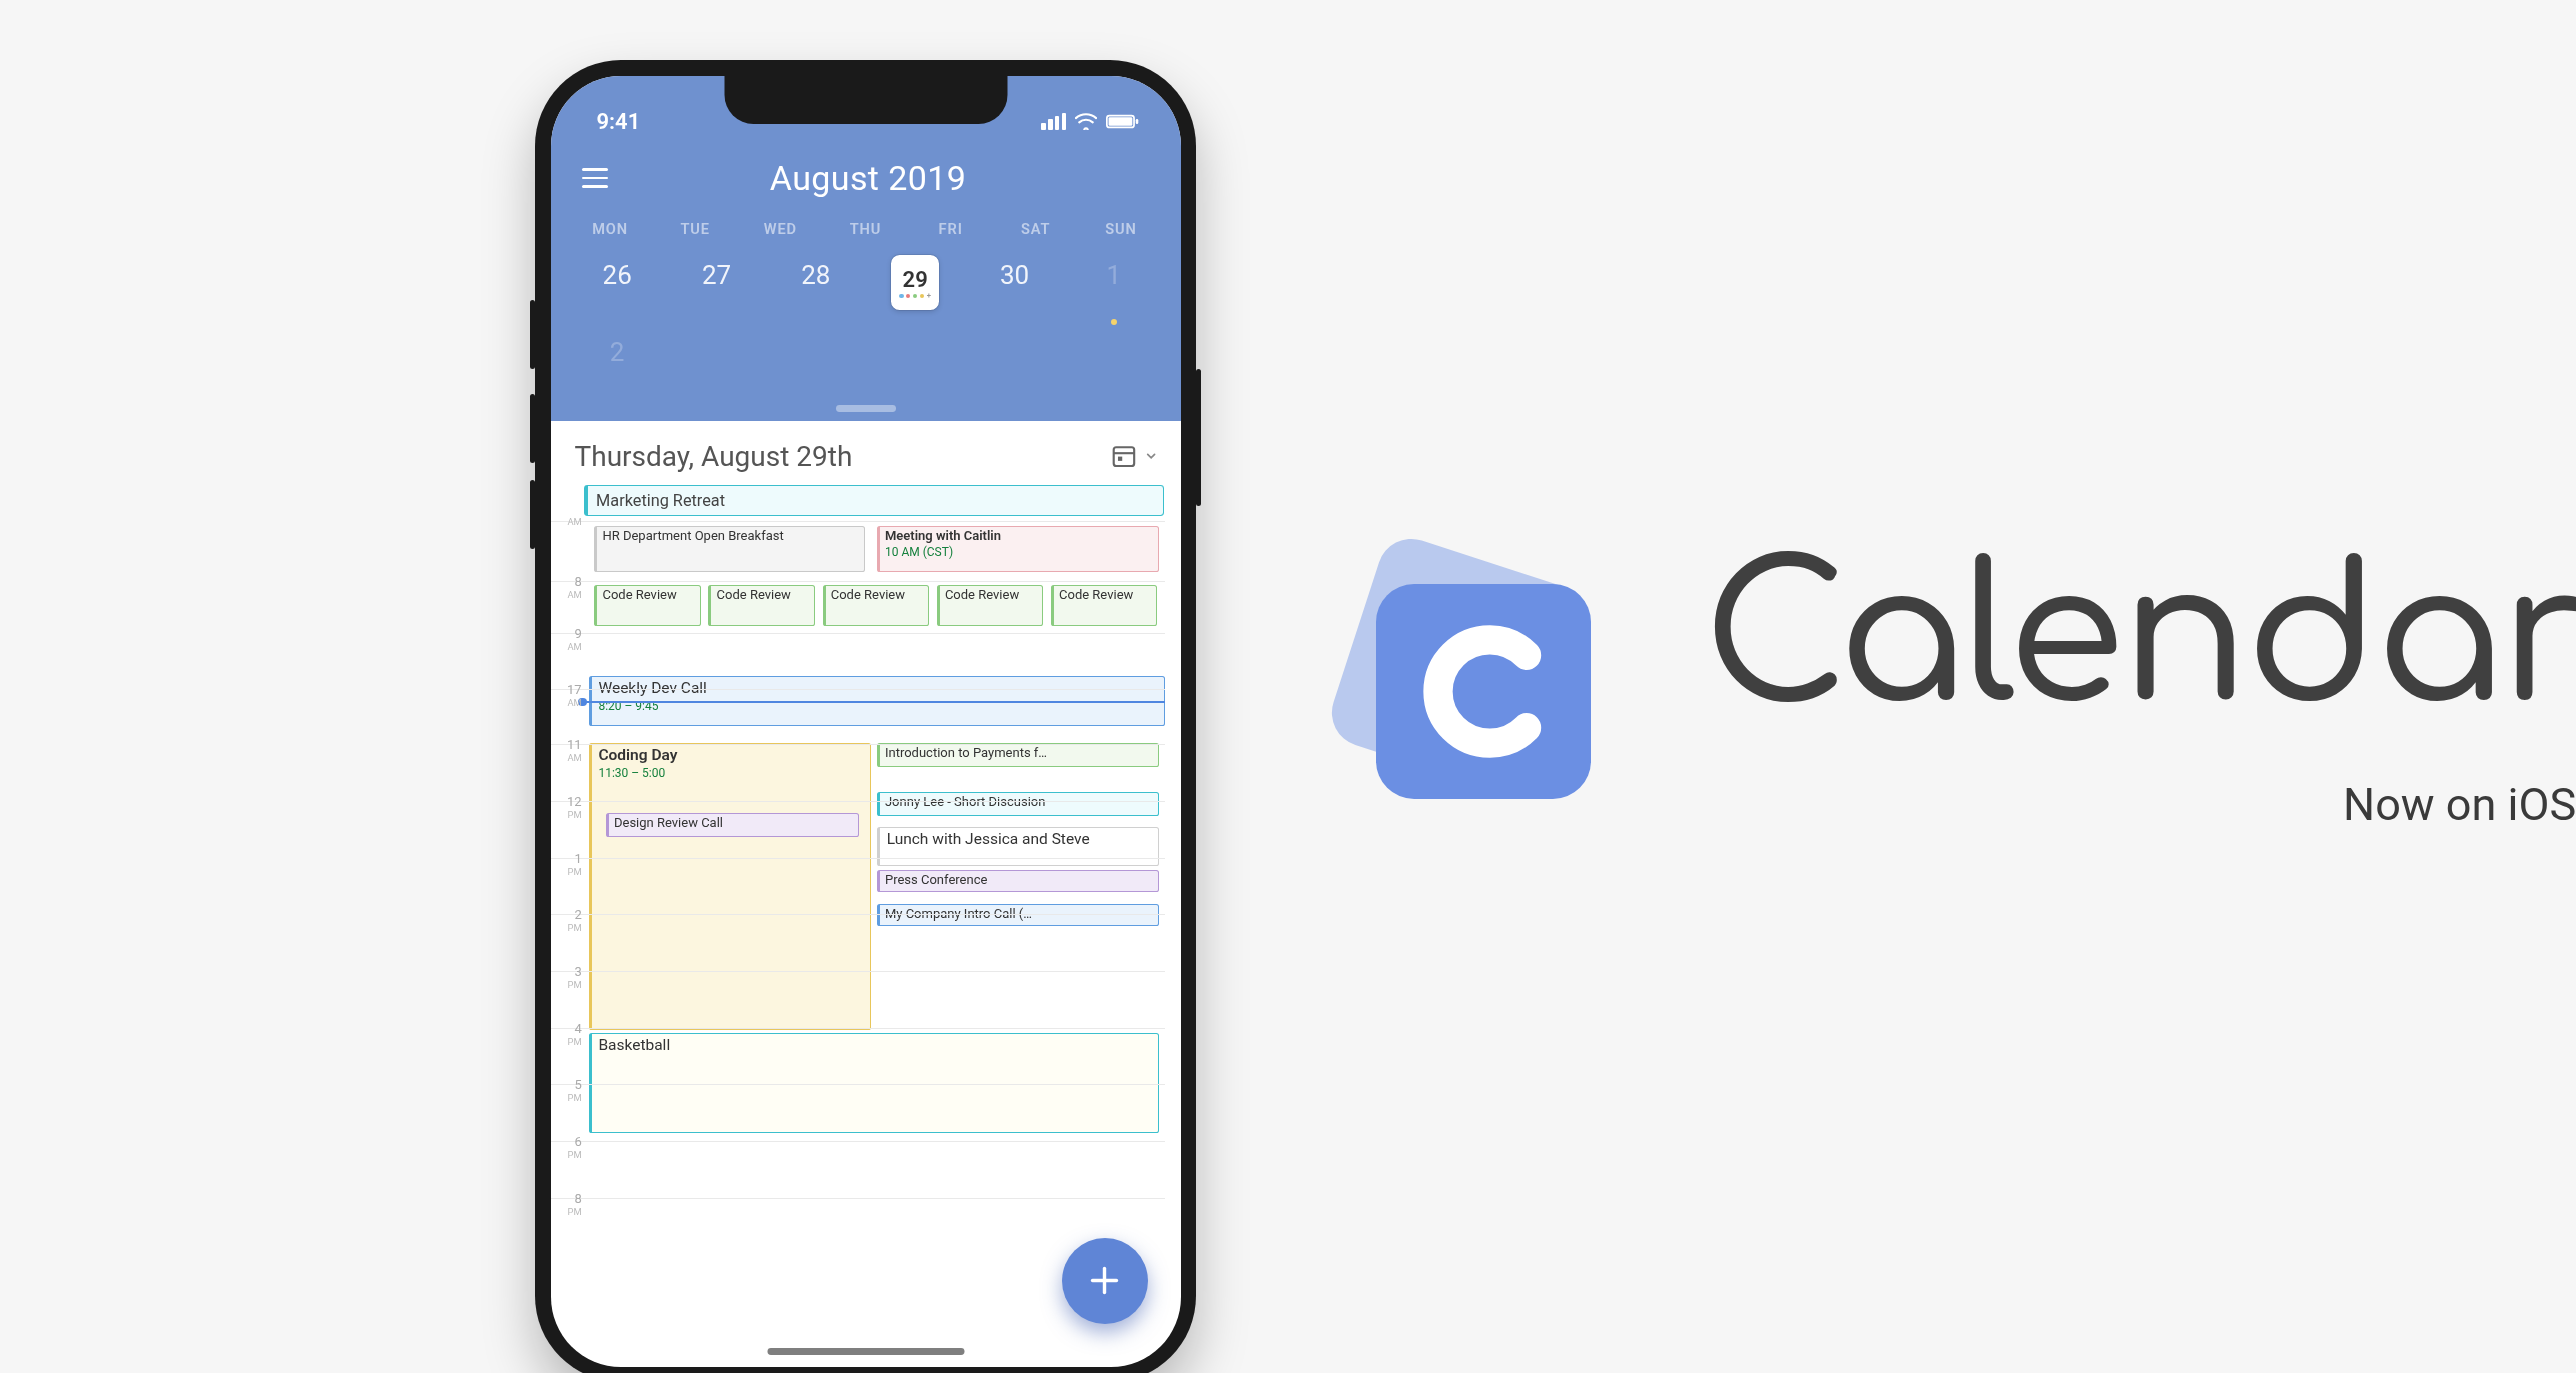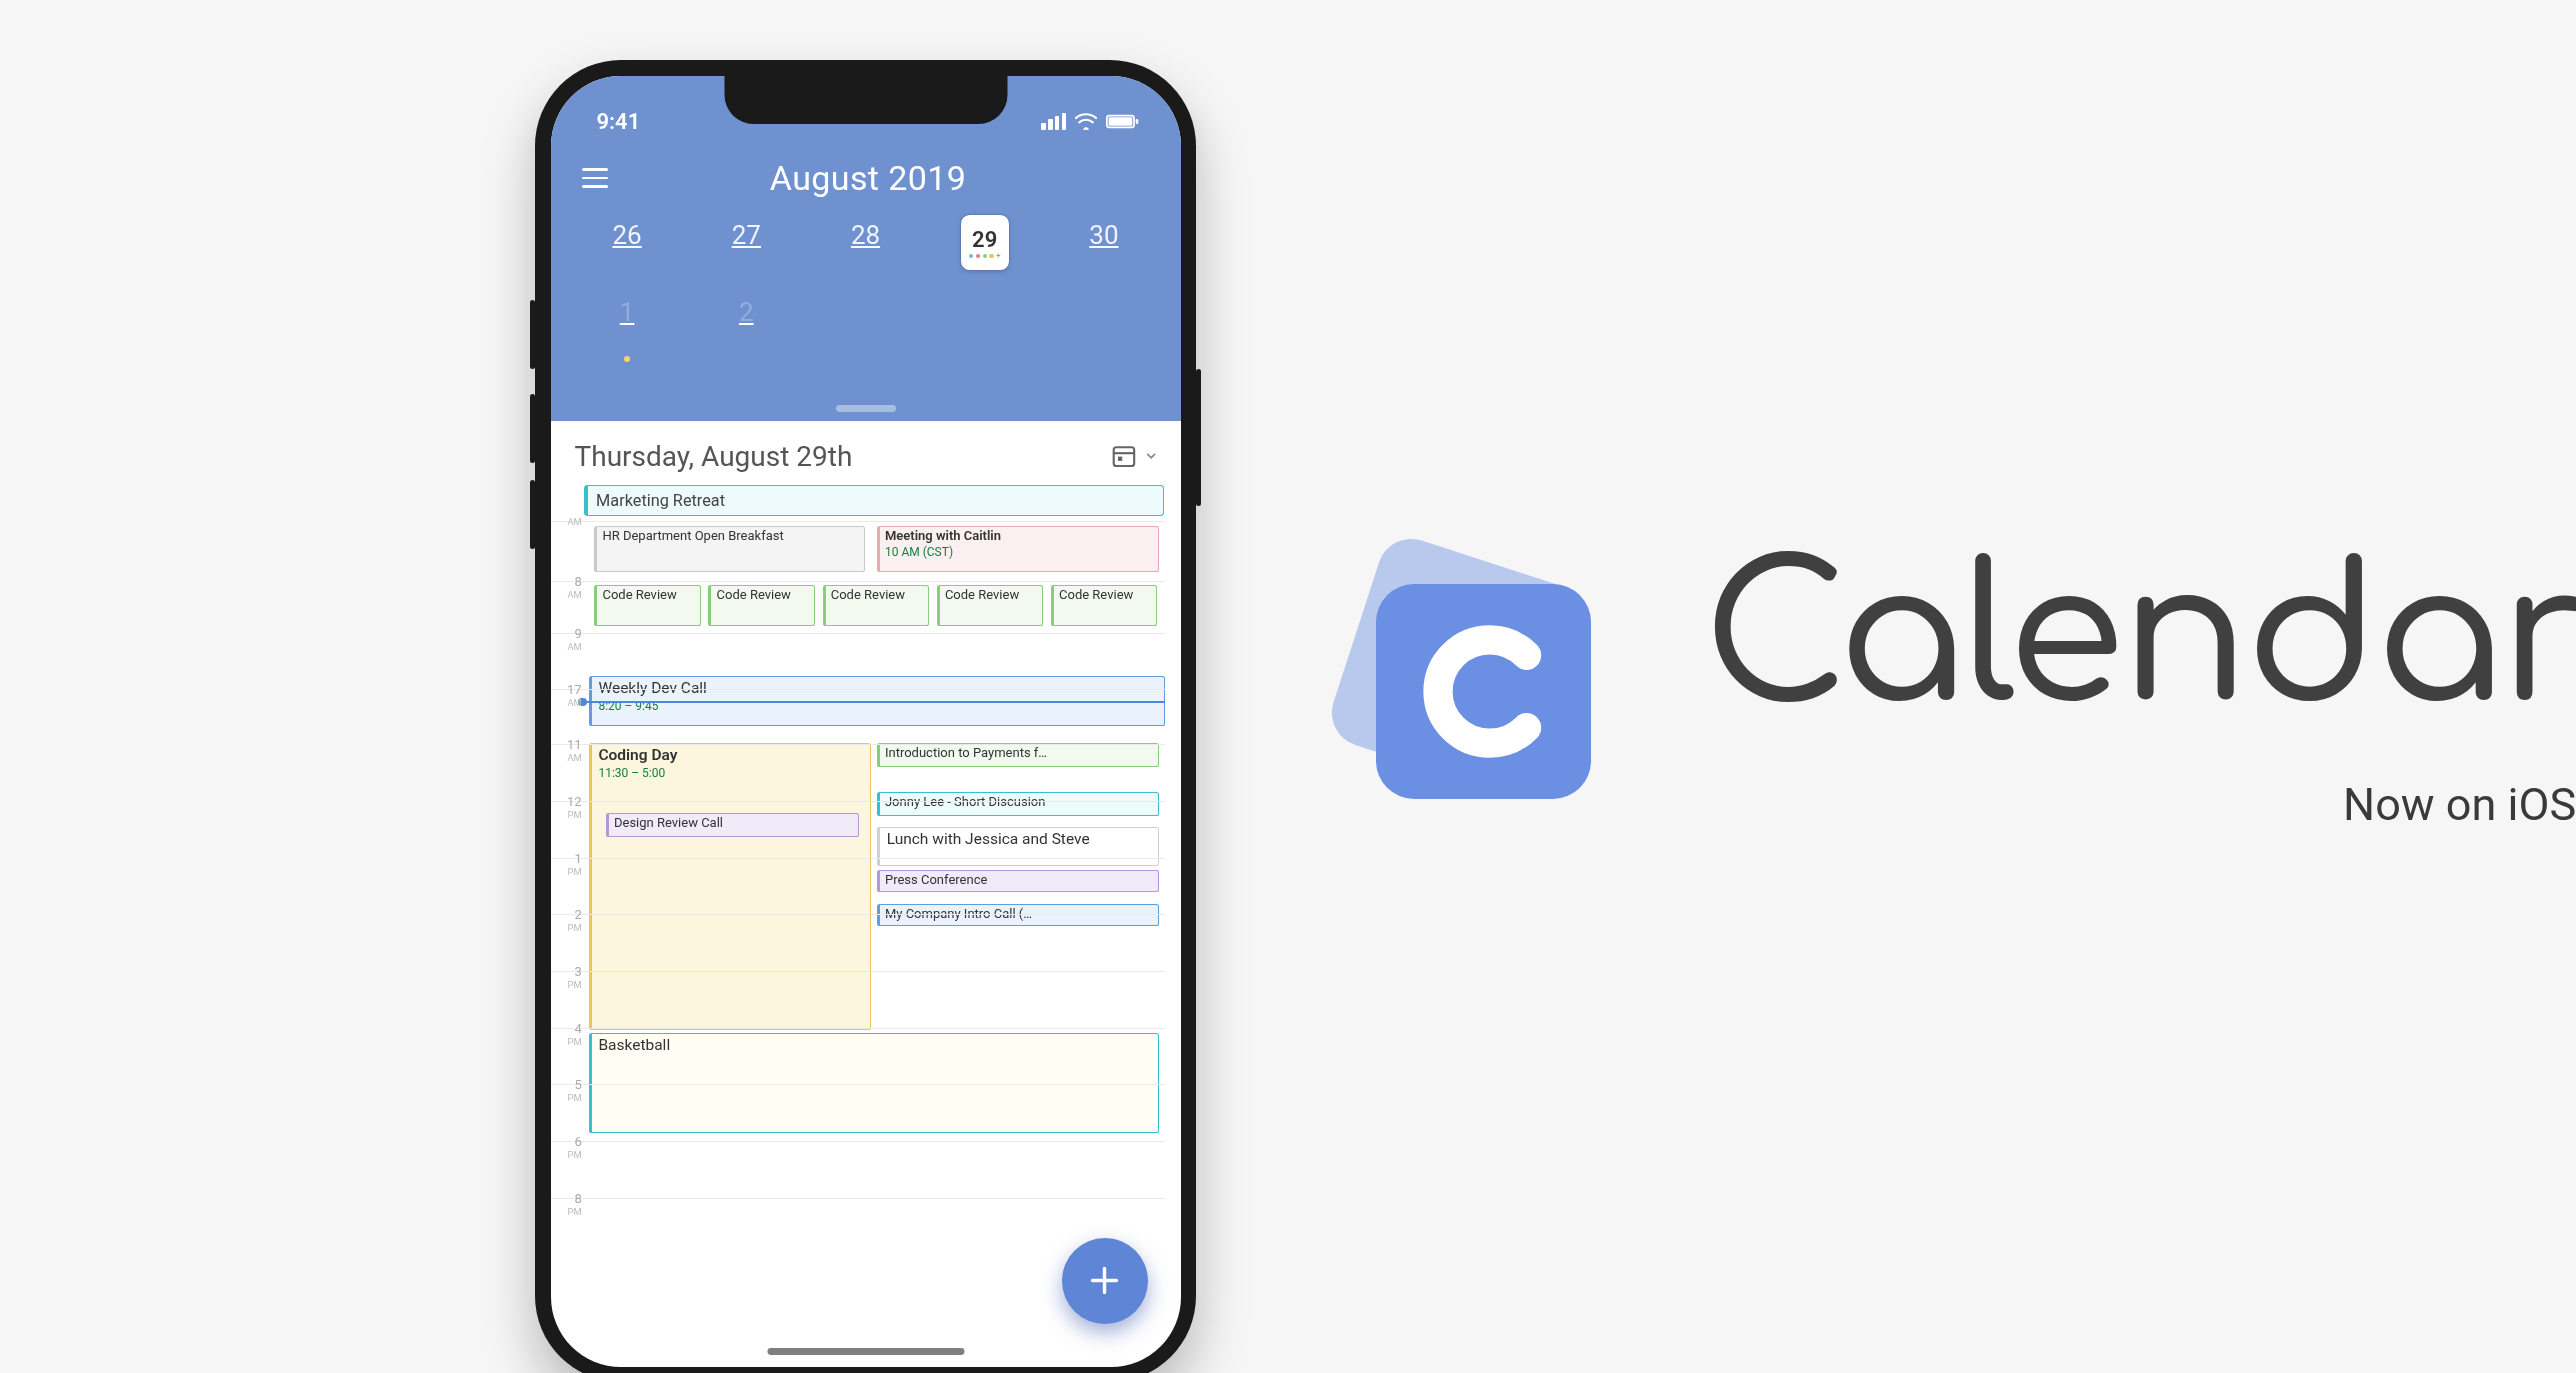--- a/index.html
+++ b/index.html
@@ -116,25 +116,24 @@
     text-align: center;
   }
   .dow {
     font-size: 14.6px;
     letter-spacing: 0.9px;
     color: rgba(255,255,255,0.55);
     font-weight: 600;
   }
   .date-row {
     display: grid;
-    grid-template-columns: repeat(5, 1fr);
+    grid-template-columns: repeat(6, 1fr);
     padding: 15.5px 17px 0 17px;
     text-align: center;
     align-items: start;
-    text-decoration: underline;
   }
   .date-cell {
     font-size: 26px;
     color: rgba(255,255,255,0.9);
     height: 77px;
     display: flex;
     flex-direction: column;
     align-items: center;
     justify-content: flex-start;
     padding-top: 6.9px;
@@ -348,20 +347,29 @@
 
           <div class="title-row">
             <div class="hamburger">
                 <span></span>
                 <span></span>
                 <span></span>
               </div>
             <div class="month-title">August 2019</div>
           </div>
 
+          <div class="week-row" id="week-row">
+              <div class="dow">MON</div>
+              <div class="dow">TUE</div>
+              <div class="dow">WED</div>
+              <div class="dow">THU</div>
+              <div class="dow">FRI</div>
+              <div class="dow">SAT</div>
+              <div class="dow">SUN</div>
+            </div>
           <div class="date-row" id="date-row">
               <div class="date-cell">
                 <span>26</span>
               </div>
               <div class="date-cell">
                 <span>27</span>
               </div>
               <div class="date-cell">
                 <span>28</span>
               </div>

